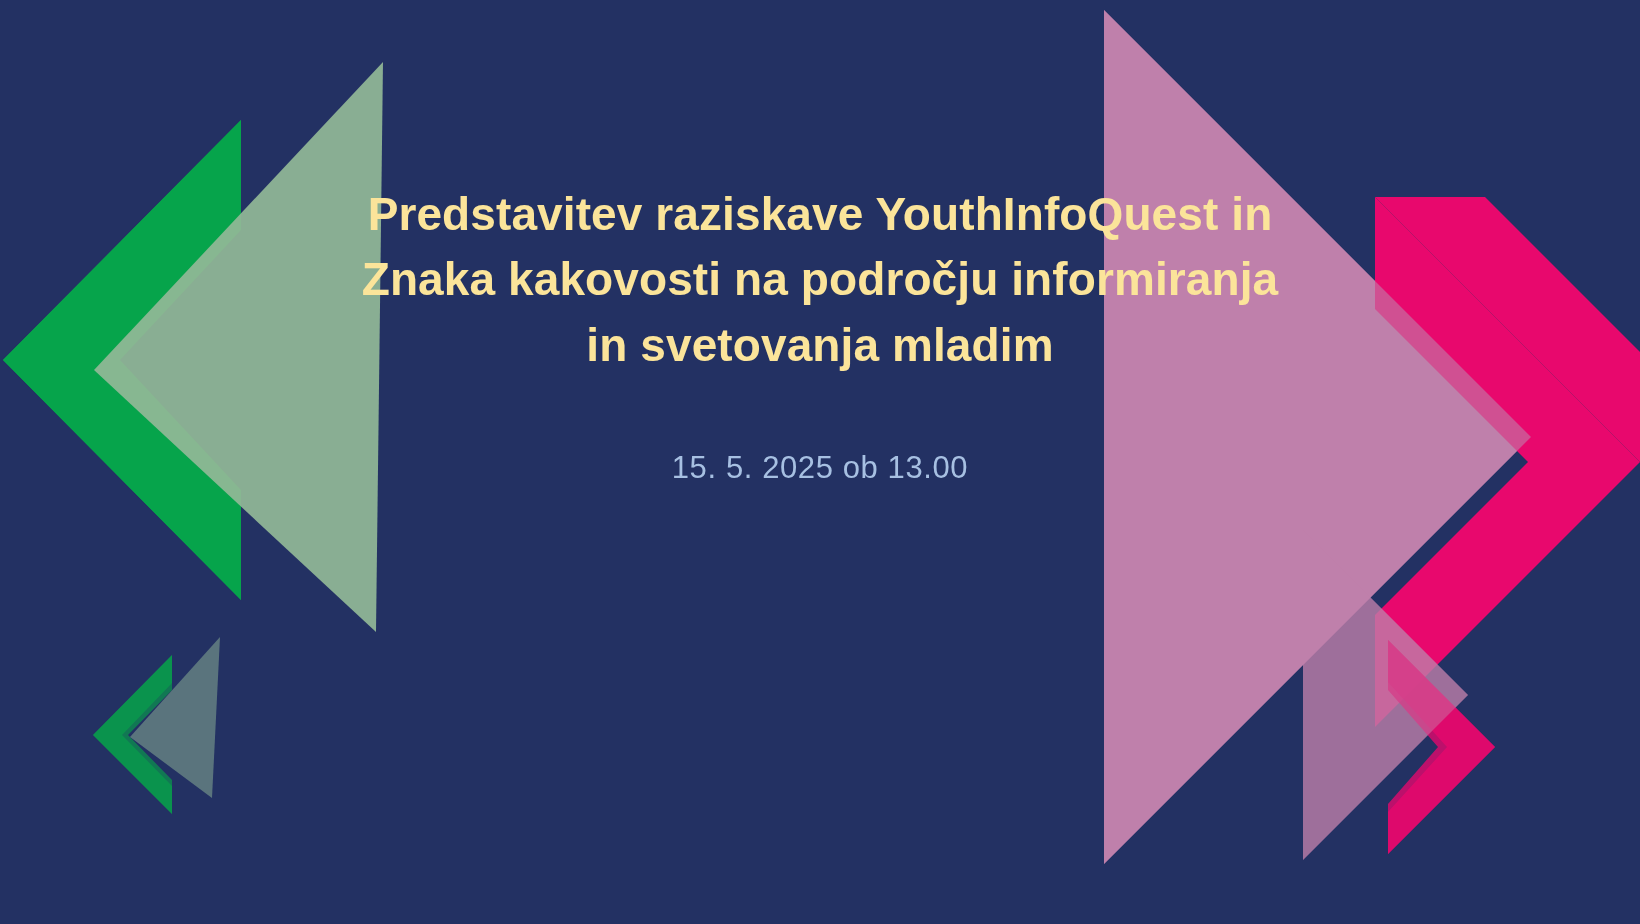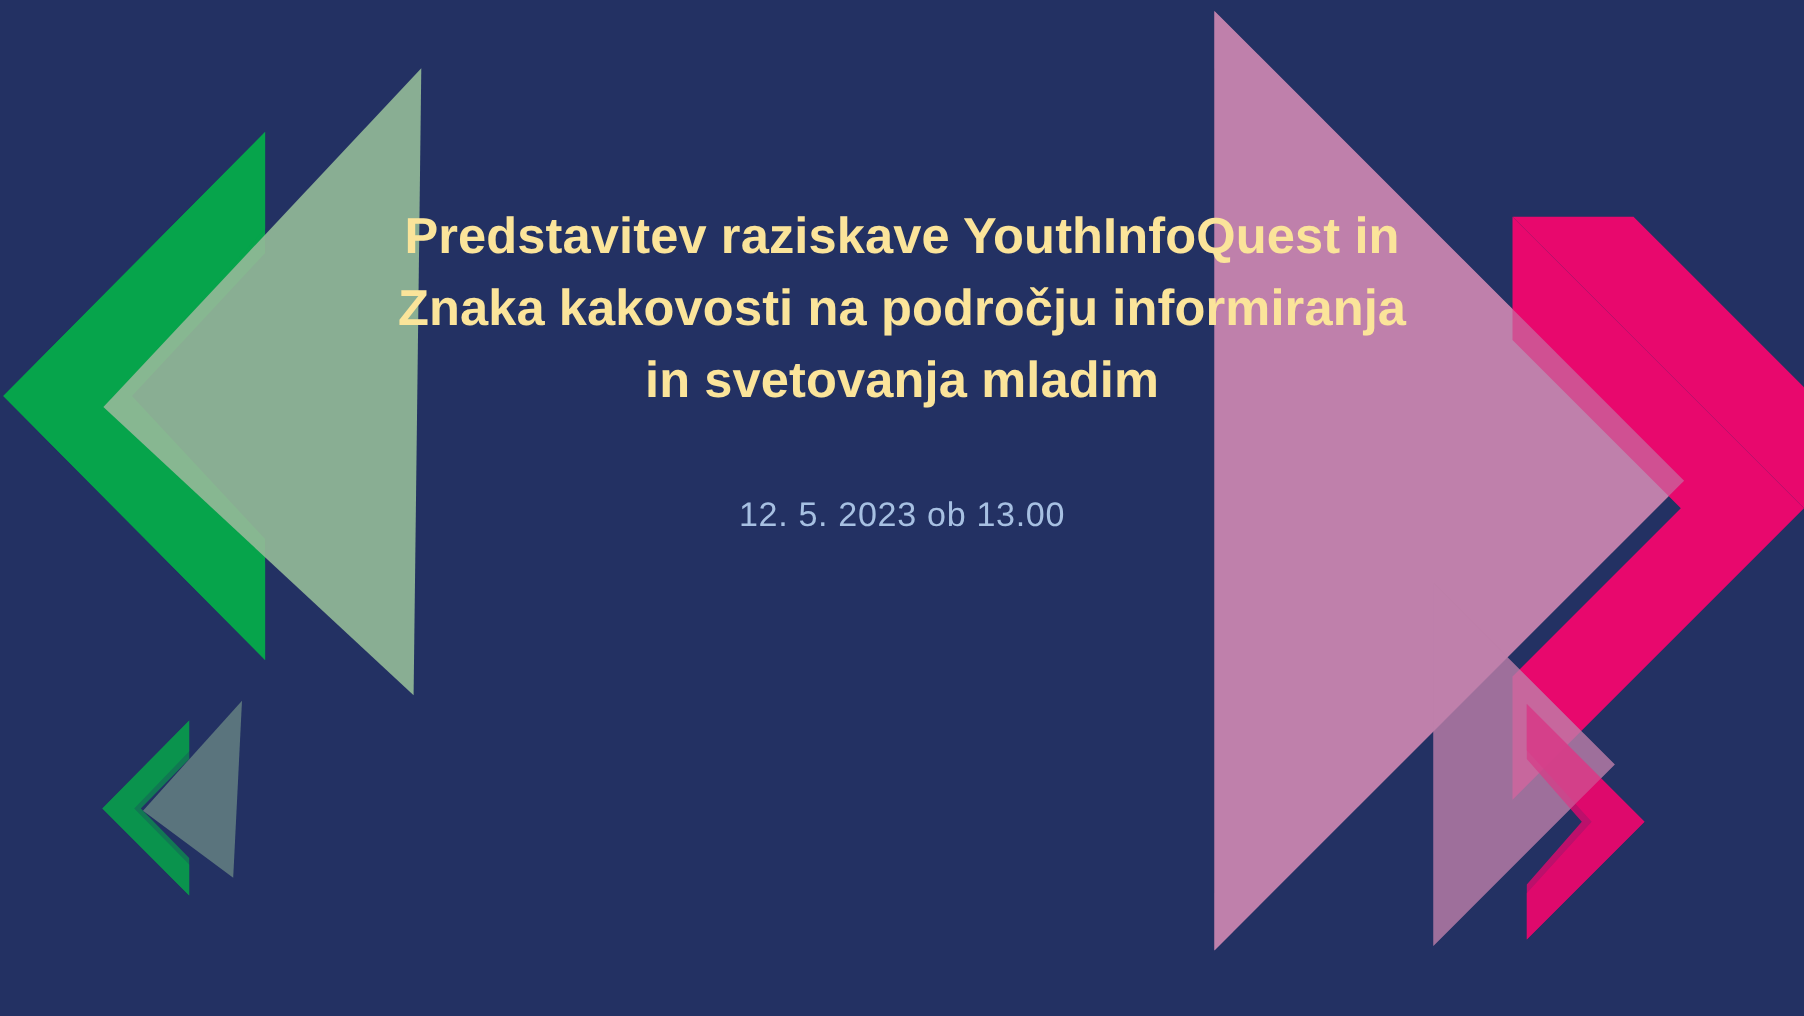--- a/index.html
+++ b/index.html
@@ -93,16 +93,16 @@
     <polygon points="1303,530 1468,695 1303,860" fill="#bf80ab" opacity="0.62"></polygon>
 
     <polygon points="1388,640 1495,747 1388,854 1388,804 1438,747 1388,690" fill="#e8086d" opacity="0.78"></polygon>
     <polygon points="1388,640 1495,747 1388,854 1388,812 1447,747 1388,682" fill="#e8086d" opacity="0.78"></polygon>
 
     <polygon points="1303,530 1468,695 1303,860" fill="#bf80ab" opacity="0.45"></polygon>
   </svg>
 
   <div id="content">
     <h1 class="title">Predstavitev raziskave YouthInfoQuest in Znaka kakovosti na področju informiranja in svetovanja mladim</h1>
-    <p class="datetime">12. 5. 2023 ob 13.00</p>
+    <p class="datetime">15. 5. 2025 ob 13.00</p>
   </div>
 
 </div>
 
 </body></html>

